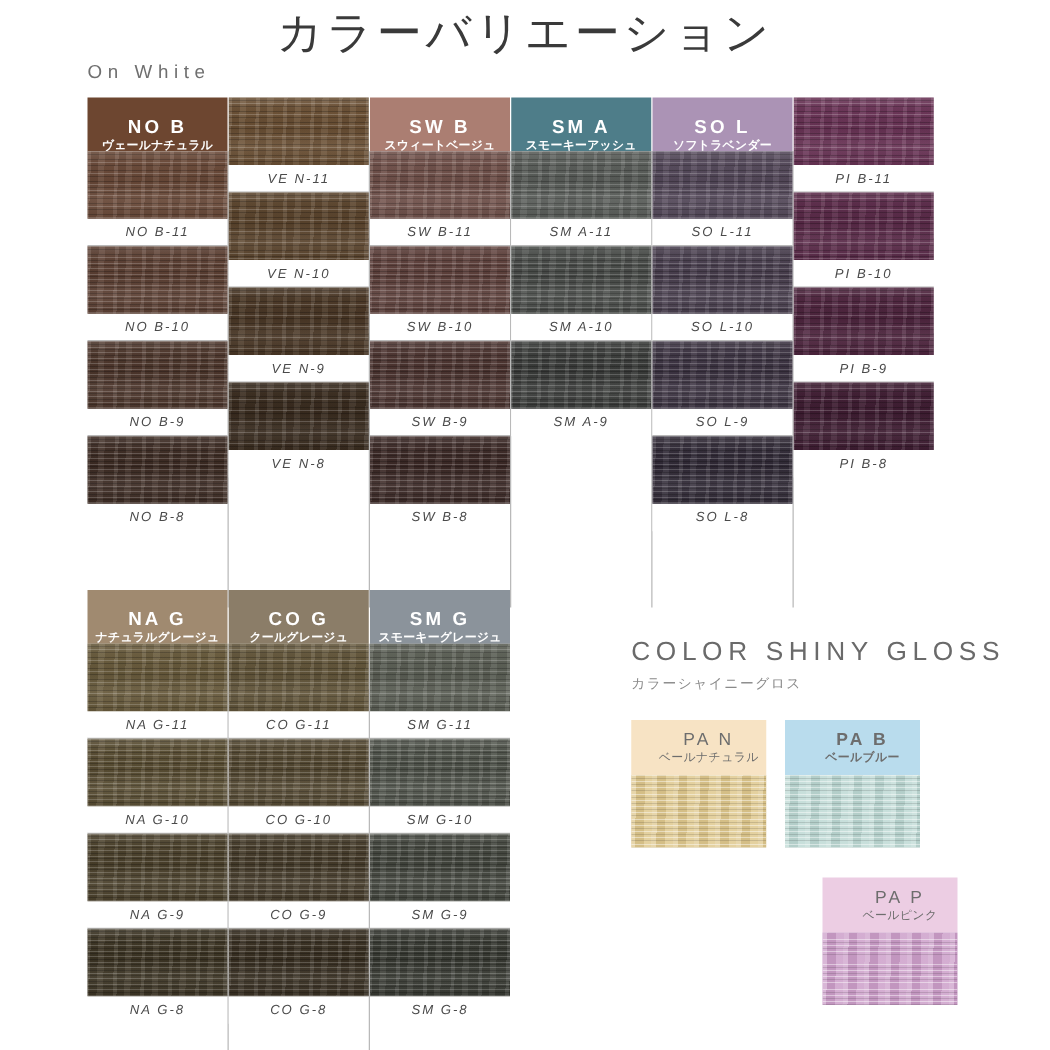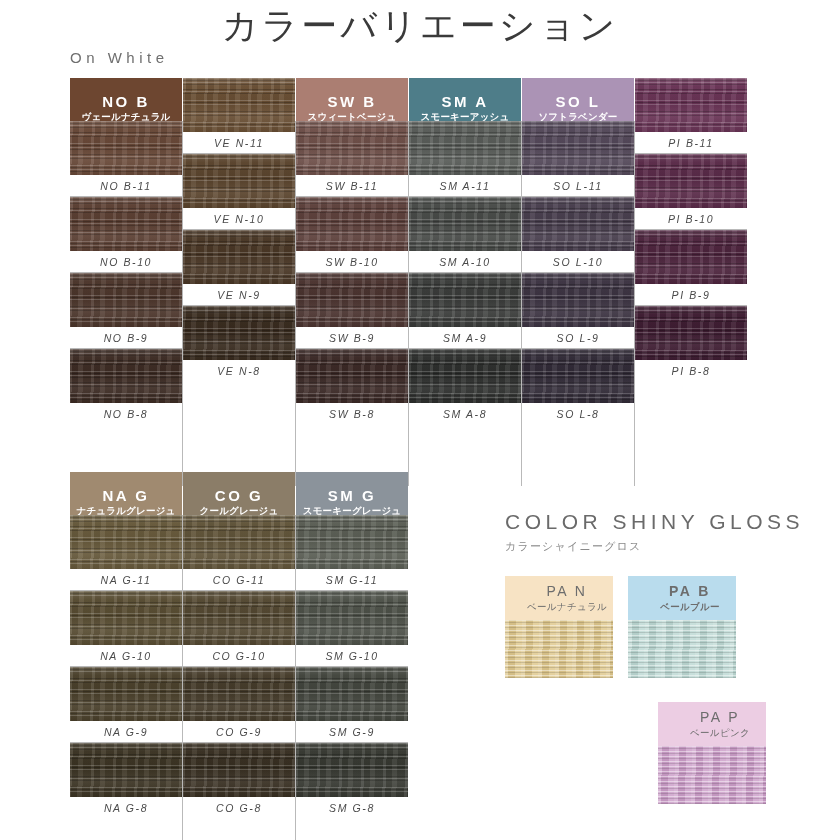--- a/index.html
+++ b/index.html
@@ -250,24 +250,20 @@
         <div class="cell-label">SM A-11</div>
       </div>
       <div class="cell">
         <div class="swatch" style="background: rgb(74, 77, 74);"></div>
         <div class="cell-label">SM A-10</div>
       </div>
       <div class="cell">
         <div class="swatch" style="background: rgb(59, 61, 59);"></div>
         <div class="cell-label">SM A-9</div>
       </div>
-      <div class="cell">
-        <div class="swatch" style="background: rgb(46, 48, 46);"></div>
-        <div class="cell-label">SM A-8</div>
-      </div>
     </div>
     <div class="vsep"></div>
     <div class="col">
       <div class="col-head" style="background: rgb(171, 147, 181);">
         <div class="code">SO L</div>
         <div class="jp">ソフトラベンダー</div>
       </div>
       <div class="cell">
         <div class="swatch" style="background: rgb(86, 74, 92);"></div>
         <div class="cell-label">SO L-11</div>

